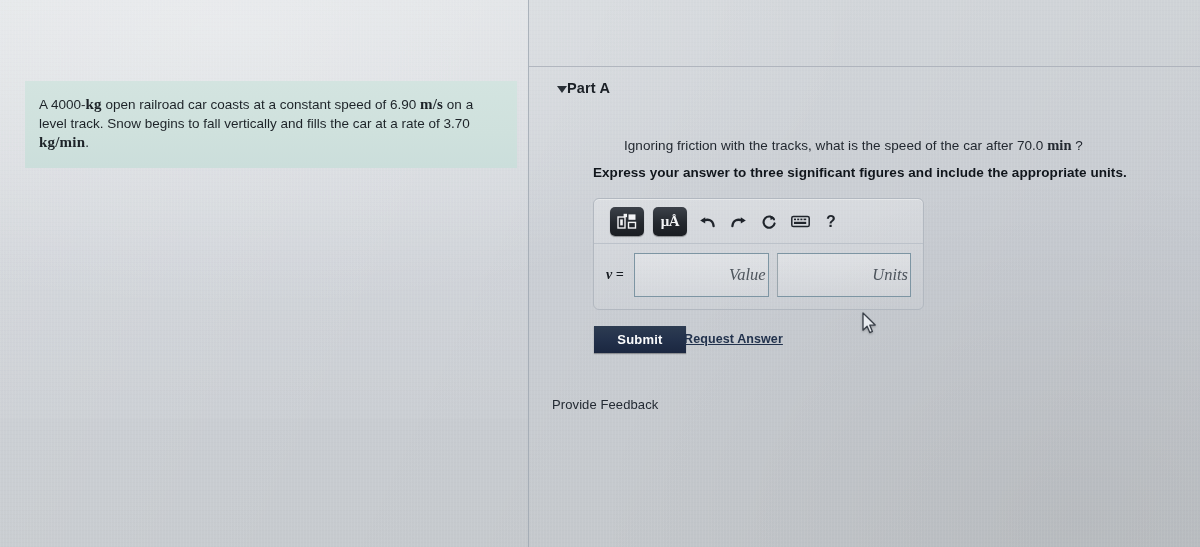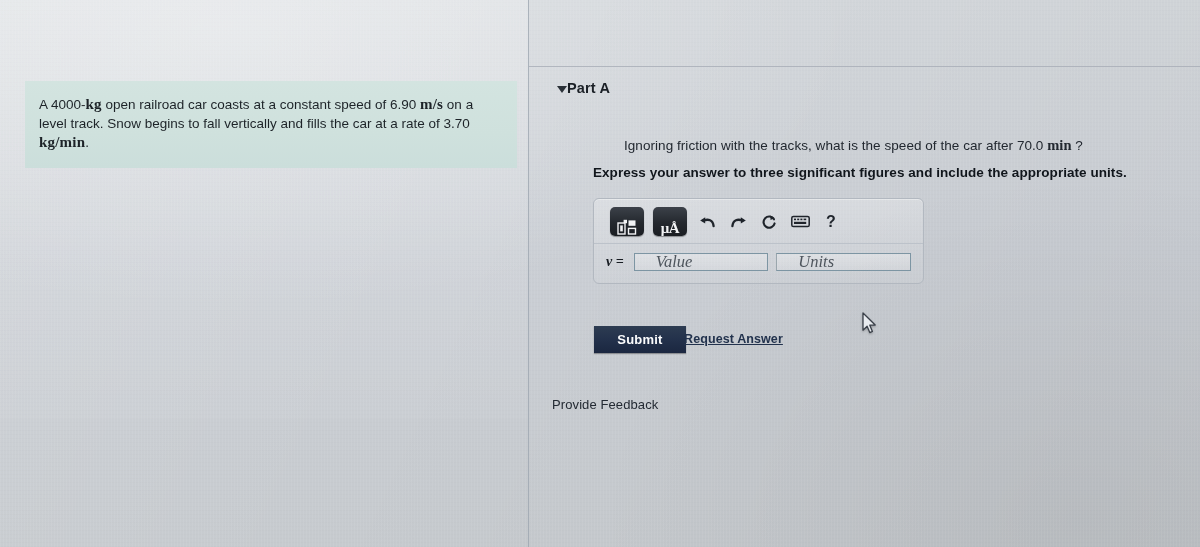--- a/index.html
+++ b/index.html
@@ -146,21 +146,21 @@
     gap: 9px;
     padding: 8px 10px 7px 16px;
     border-bottom: 1px solid #bcc2ca;
   }
   .tb-dark {
     width: 34px; height: 29px;
     border-radius: 5px;
     background: linear-gradient(180deg, #3c4149 0%, #24282e 55%, #1a1d22 100%);
     box-shadow: 0 1px 1px rgba(0,0,0,.35);
     display: flex;
-    align-items: flex-end;
+    align-items: center;
     justify-content: center;
     color: #f2f3f5;
   }
   .tb-plain {
     width: 22px; height: 24px;
     display: flex;
     align-items: center;
     justify-content: center;
     color: #1f242b;
   }
@@ -185,31 +185,32 @@
   }
   #v-label {
     font-family: "Liberation Serif", serif;
     font-weight: 700;
     font-style: italic;
     font-size: 14px;
     color: #171c22;
     width: 22px;
   }
   .field {
-    height: 18px;
+    height: 44px;
     border: 1px solid #7d95a3;
     background: linear-gradient(180deg, rgba(255,255,255,.30), rgba(255,255,255,.12));
     display: flex;
     align-items: center;
-    padding: 0 21px;
+    padding: 0 2px;
     box-sizing: border-box;
     font-family: "Liberation Serif", serif;
     font-style: italic;
     font-size: 16.5px;
     color: #4e555d;
+    justify-content: flex-end;
   }
   #value-field { width: 145px; }
   #units-field { width: 145px; border-left: 1px solid #9aa6ad; }
 
   
   #submit-button {
     position: absolute;
     left: 594px; top: 326px;
     width: 92px; height: 27px;
     background: linear-gradient(180deg, #2d3c52 0%, #22304a 55%, #1b2740 100%);

